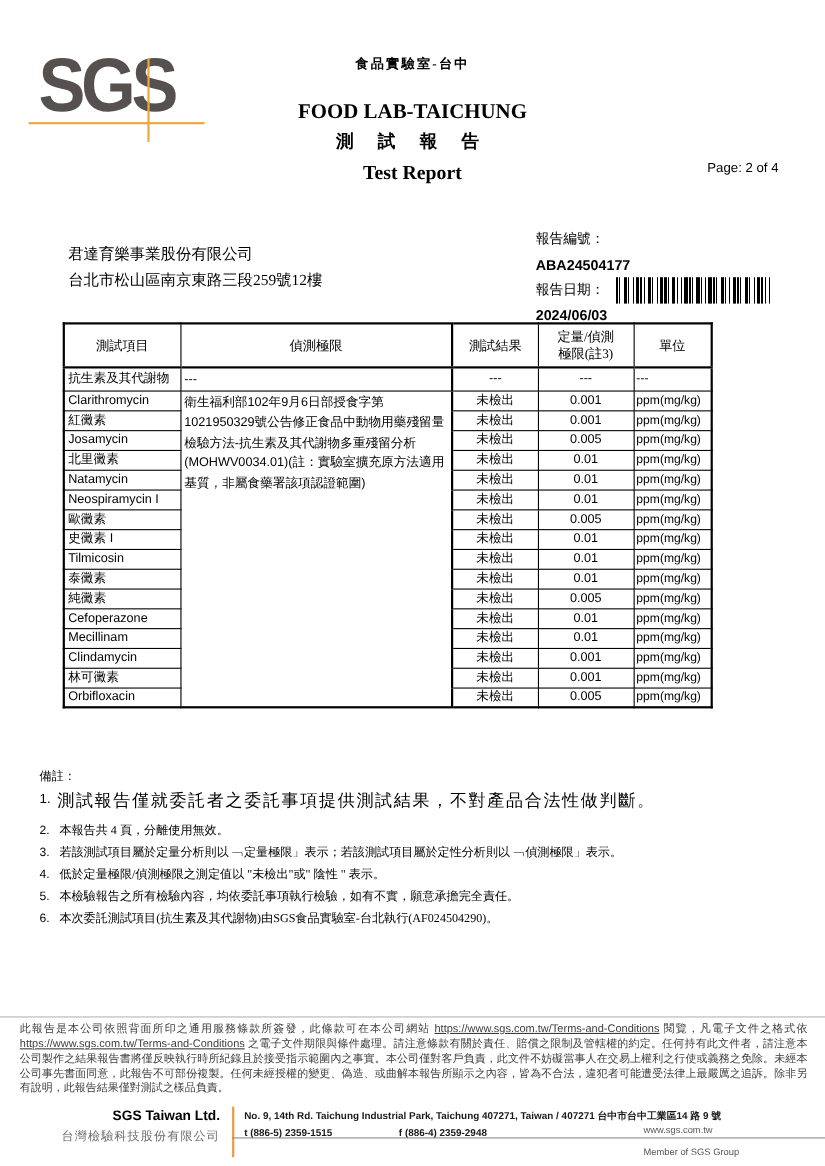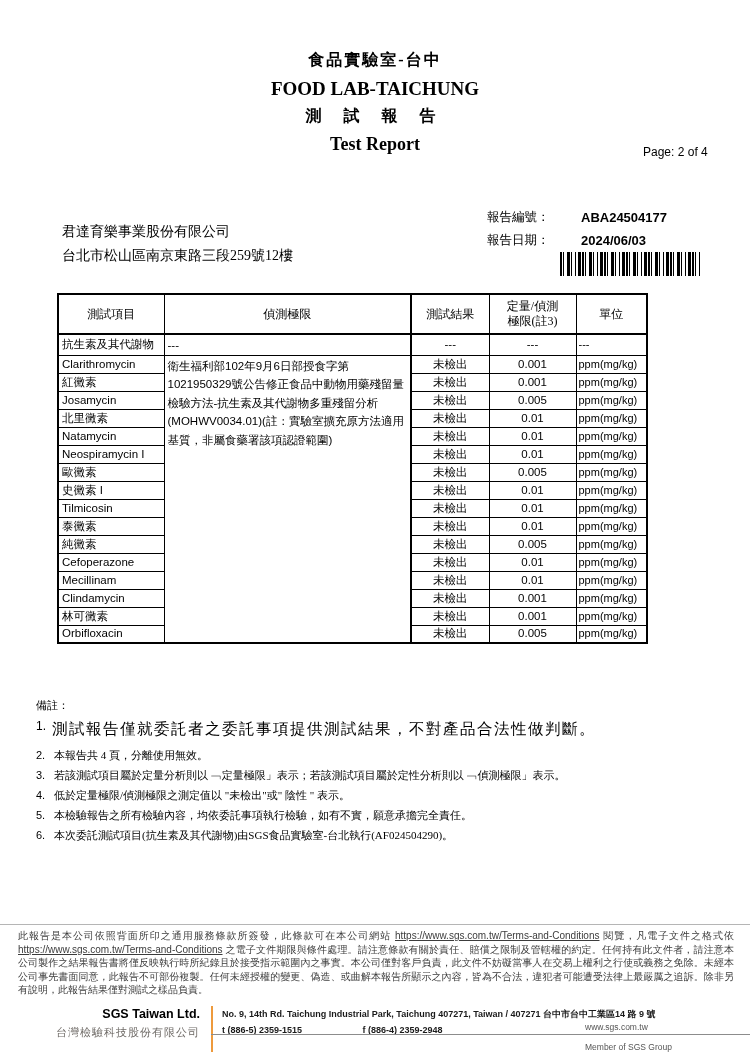--- a/index.html
+++ b/index.html
@@ -15,30 +15,30 @@
   .logo-text {
     position:absolute; left:5px; top:-2px;
     font-family:"Liberation Sans", sans-serif; font-weight:bold;
     font-size:64px; line-height:64px; letter-spacing:-4px; color:#56514e;
     transform:scaleY(1.08); transform-origin:top left;
   }
   .logo-vline { position:absolute; left:104px; top:8px; width:2px; height:76px; background:#eda83c; }
   .logo-hline { position:absolute; left:-4px; top:66px; width:160px; height:2px; background:#eda83c; }
 
   .title-block { position:absolute; left:200px; top:50px; width:350px; text-align:center; }
-  .title-zh1 { font-family:"Liberation Serif", serif; font-weight:bold; font-size:16px; letter-spacing:2px; margin-bottom:7px; }
+  .title-zh1 { font-family:"Liberation Serif", serif; font-weight:bold; font-size:12px; letter-spacing:2px; margin-bottom:24px; }
   .title-en1 { font-family:"Liberation Serif", serif; font-weight:bold; font-size:19px; margin-bottom:6px; }
   .title-zh2 { font-family:"Liberation Serif", serif; font-weight:bold; font-size:16px; letter-spacing:9px; margin-bottom:7px; }
   .title-en2 { font-family:"Liberation Serif", serif; font-weight:bold; font-size:18px; }
   .page-label { position:absolute; left:643px; top:145px; font-size:12px; color:#000; }
 
   
   .client-block { position:absolute; left:62px; top:220px; font-family:"Liberation Serif", serif; font-size:14px; line-height:24px; }
   .report-info { position:absolute; left:487px; top:206px; font-size:13px; line-height:23px; }
-  .report-info .row { display:flex; }
+  .report-info .row { display:flex;flex-direction:column; }
   .report-info .lbl { width:94px; font-family:"Liberation Serif", serif; font-size:12.5px; }
   .report-info .val { font-weight:bold; font-family:"Liberation Sans", sans-serif; }
   .barcode {
     position:absolute; left:560px; top:252px; width:140px; height:24px;
     background:repeating-linear-gradient(90deg,
       #000 0 2px, #fff 2px 3px, #000 3px 4px, #fff 4px 7px,
       #000 7px 10px, #fff 10px 11px, #000 11px 12px, #fff 12px 15px,
       #000 15px 16px, #fff 16px 18px, #000 18px 21px, #fff 21px 22px);
   }
 
@@ -90,20 +90,25 @@
   .f-phones .fax { margin-left:58px; }
   .f-hline { position:absolute; left:211px; top:1034px; width:539px; height:1px; background:#8c8c8c; }
   .f-web { position:absolute; left:585px; top:1022px; font-size:8.5px; color:#555; text-decoration:none; }
   .f-member { position:absolute; left:585px; top:1042px; font-size:8.5px; color:#555; }
 </style>
 </head>
 <body>
 
 <div class="page">
 
+  <div class="logo-wrap">
+    <div class="logo-text">SGS</div>
+    <div class="logo-vline"></div>
+    <div class="logo-hline"></div>
+  </div>
 
   <div class="title-block">
     <div class="title-zh1">食品實驗室-台中</div>
     <div class="title-en1">FOOD LAB-TAICHUNG</div>
     <div class="title-zh2">測 試 報 告</div>
     <div class="title-en2">Test Report</div>
   </div>
 
   <div class="page-label">Page: 2 of 4</div>
 

